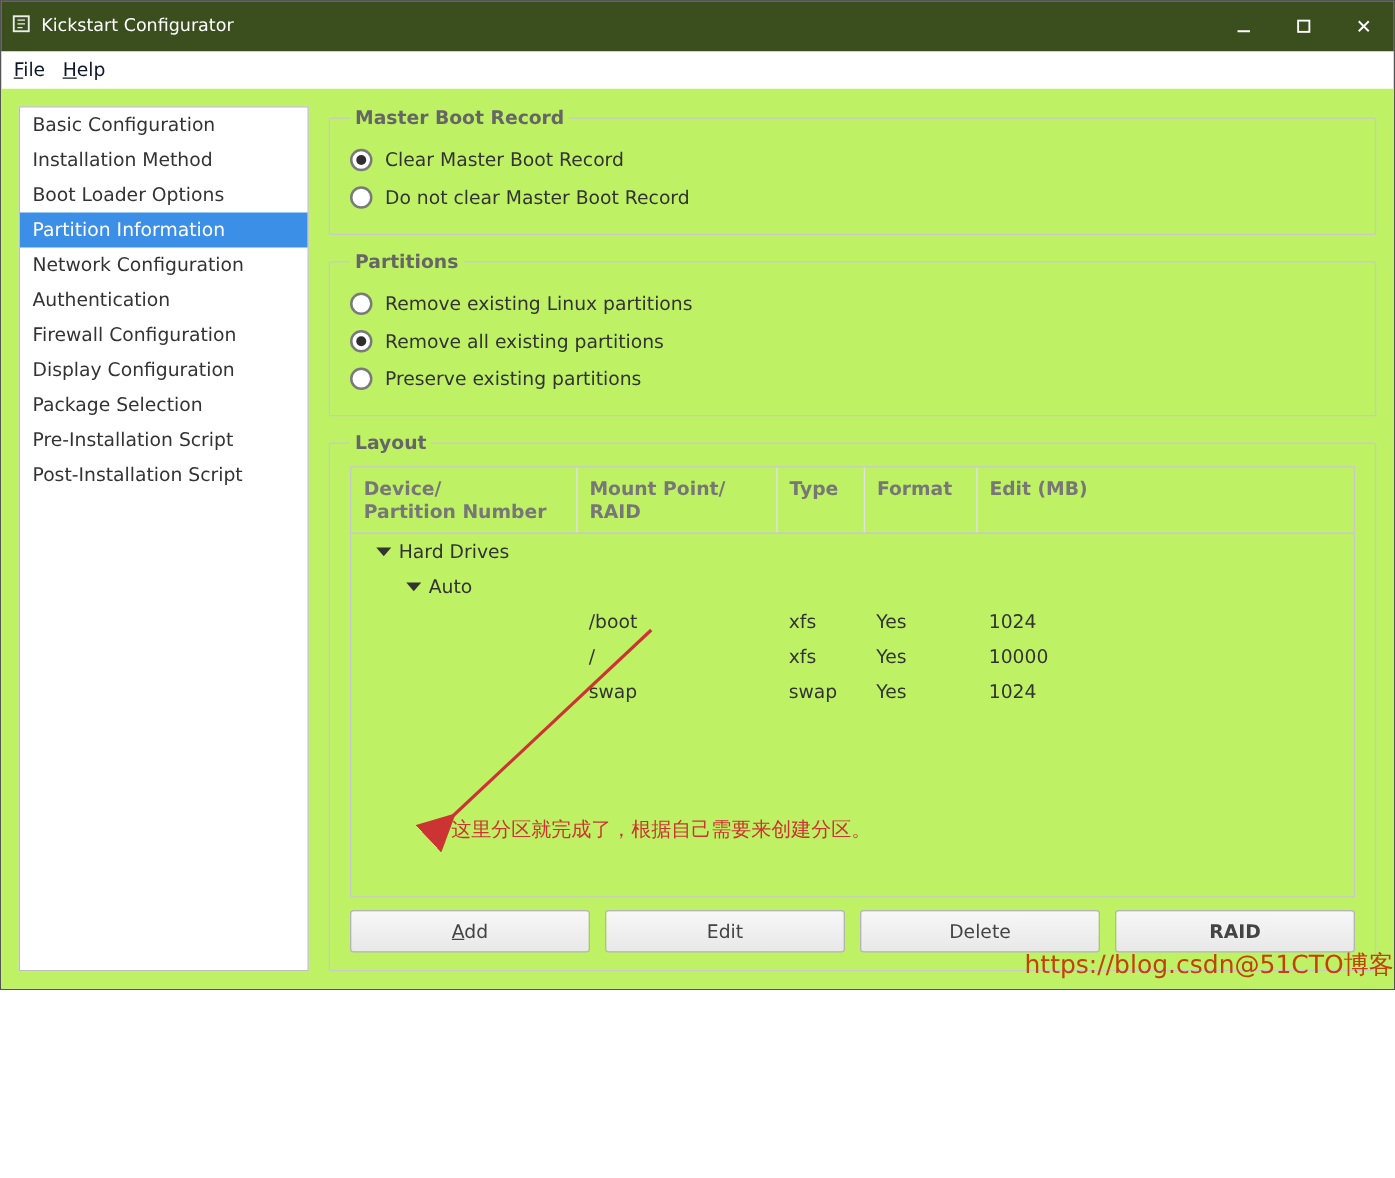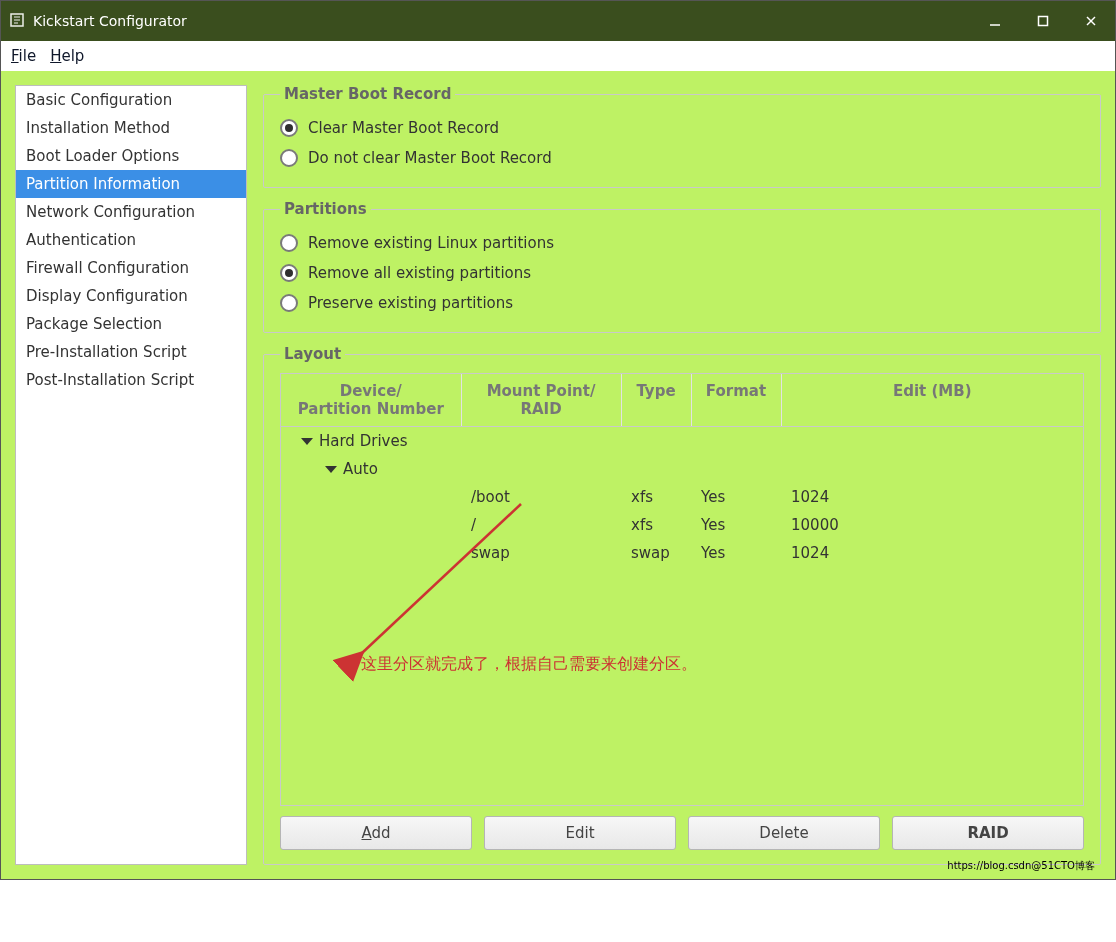--- a/index.html
+++ b/index.html
@@ -1,17 +1,17 @@
 <!DOCTYPE html>
 <html><head>
 <meta charset="utf-8">
 <style>
   * { box-sizing: border-box; }
   html, body { margin:0; padding:0; font-family: "DejaVu Sans","Segoe UI",sans-serif; font-size:15px; color:#333; background:#fff; }
-  .window { width:1116px; height:880px; background:#fff; position:relative; border:1px solid #555; }
+  .window { width:1116px; height:792px; background:#fff; position:relative; border:1px solid #555; }
   .titlebar { background:#3a4e1e; height:40px; display:flex; align-items:center; justify-content:space-between; color:#fff; font-size:14px; }
   .titlebar-left { display:flex; align-items:center; gap:8px; padding-left:8px; }
   .app-icon { font-size:14px; opacity:.9; }
   .title-text { color:#fff; font-size:14px; }
   .win-controls { display:flex; }
   .win-btn { width:48px; height:40px; display:flex; align-items:center; justify-content:center; cursor:default; }
   .win-btn svg { stroke:#fff; }
   .menubar { height:30px; display:flex; align-items:center; padding:0 10px; gap:14px; border-bottom:1px solid transparent; }
   .menu-item { font-size:15px; color:#0f172a; cursor:default; }
   .underline-first::first-letter { text-decoration:underline; }
@@ -26,37 +26,37 @@
   fieldset.group { border:1px solid #c9c9c9; border-radius:2px; margin:0; padding:10px 16px 14px 16px; }
   fieldset.group legend { font-size:15px; color:#666; padding:0 4px; font-weight:600; }
   .radio-row { display:flex; align-items:center; gap:10px; padding:6px 0; }
   .radio { width:18px; height:18px; border:2px solid #7a7a7a; border-radius:50%; position:relative; background:#fff; flex:0 0 18px; }
   .radio.checked::after { content:""; position:absolute; width:8px; height:8px; background:#2f2f2f; border-radius:50%; top:3px; left:3px; }
   .radio-label { font-size:15px; color:#333; }
 
   fieldset.layout { flex:1; display:flex; flex-direction:column; }
   .table-wrap { border:1px solid #c9c9c9; flex:1; display:flex; flex-direction:column; overflow:hidden; position:relative; }
   table.tree { width:100%; border-collapse:collapse; font-size:15px; }
-  table.tree th { text-align:center; font-weight:600; color:#777; padding:8px 10px; border-bottom:1px solid #c9c9c9; border-right:1px solid #e2e2e2; vertical-align:top; }
+  table.tree th { text-align:left; font-weight:600; color:#777; padding:8px 10px; border-bottom:1px solid #c9c9c9; border-right:1px solid #e2e2e2; vertical-align:top; }
   table.tree th:last-child { border-right:none; }
   table.tree td { padding:5px 10px; vertical-align:middle; color:#333; }
   .tree-toggle { display:inline-block; width:0; height:0; border-left:6px solid transparent; border-right:6px solid transparent; border-top:7px solid #333; margin-right:6px; transform:translateY(-1px); }
   .indent-1 { padding-left:20px !important; }
   .indent-2 { padding-left:44px !important; }
   .indent-3 { padding-left:68px !important; }
 
   .arrow-annot { position:absolute; left:40px; top:120px; pointer-events:none; }
   .annot-text { position:absolute; left:80px; top:280px; color:#cc3333; font-size:16px; white-space:nowrap; }
 
   .layout-buttons { display:flex; gap:12px; margin-top:10px; }
   .btn { flex:1; height:34px; background:linear-gradient(#f7f7f7,#e8e8e8); border:1px solid #b5b5b5; border-radius:3px; font-size:15px; color:#444; display:flex; align-items:center; justify-content:center; cursor:default; }
   .btn.primary { font-weight:400; }
   .btn span.ul::first-letter { text-decoration:underline; }
 
-  .watermark { position:absolute; right:20px; bottom:6px; color:#000000; font-size:10px; pointer-events:none; white-space:nowrap; }
+  .watermark { position:absolute; right:0; bottom:6px; color:#c2410c; font-size:20px; pointer-events:none; white-space:nowrap; }
 </style>
 </head>
 <body>
 
 <div class="window">
 
   <div class="titlebar">
     <div class="titlebar-left">
       <span class="app-icon">
         <svg width="16" height="16" viewBox="0 0 16 16">

